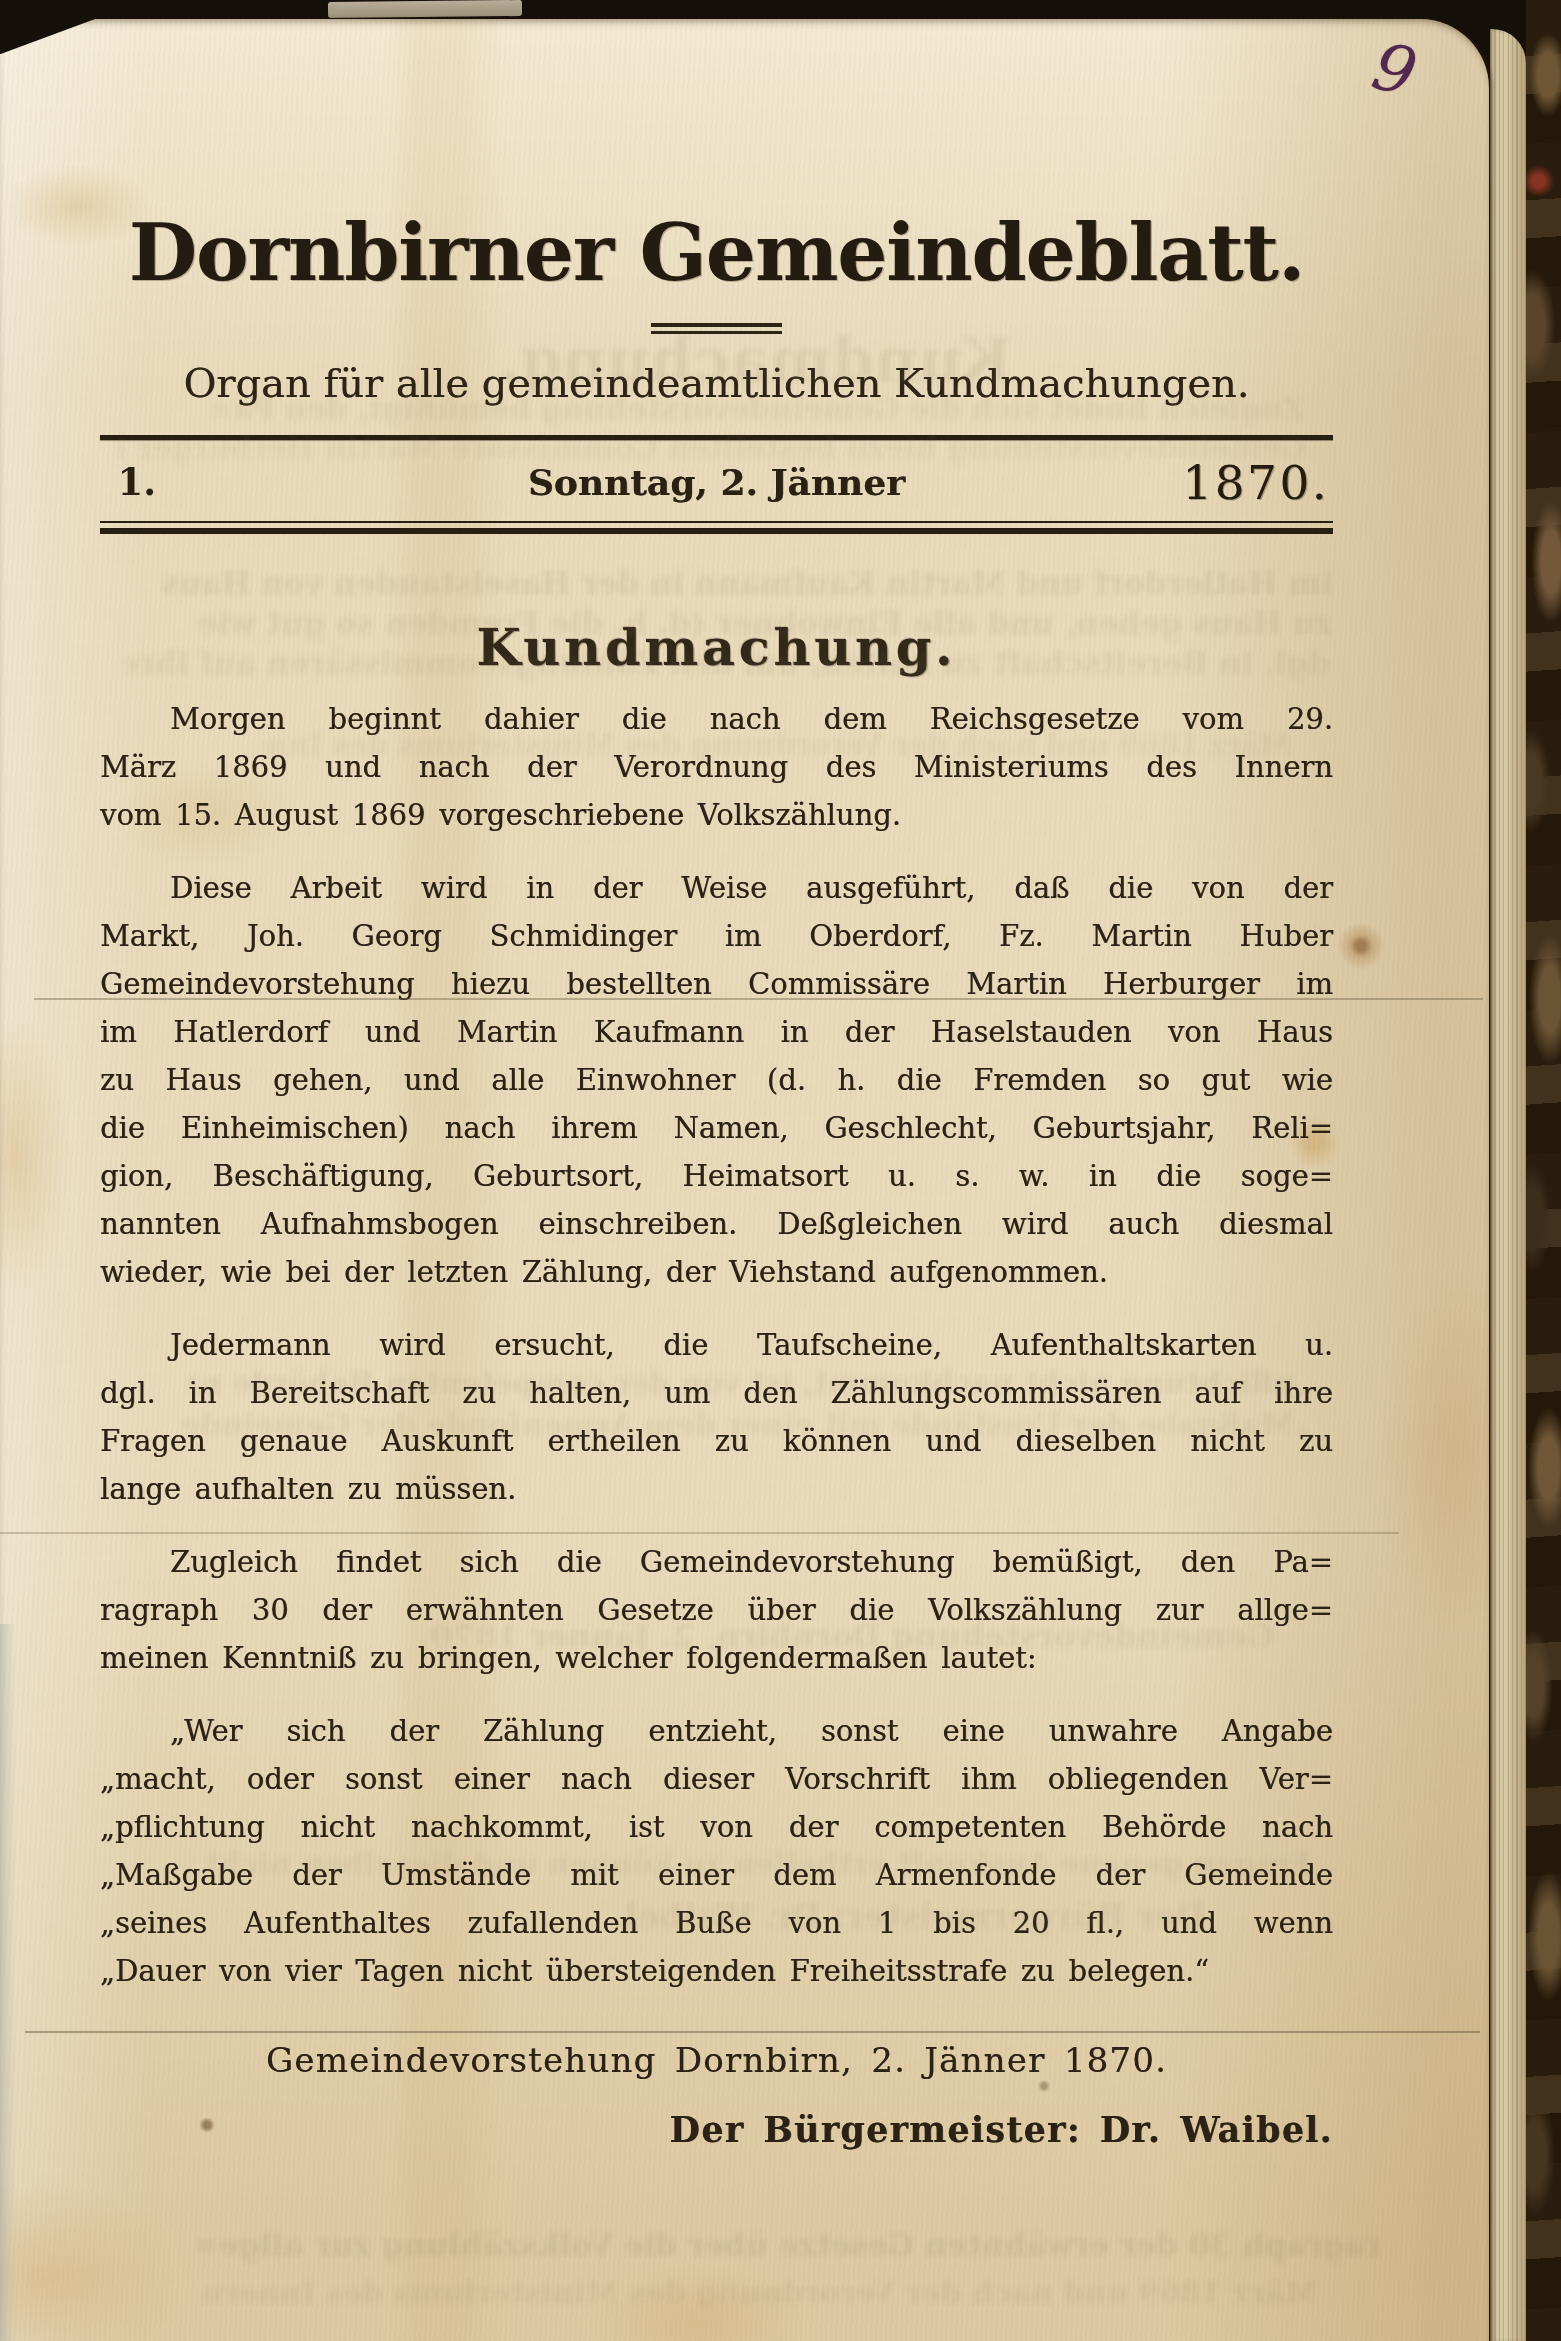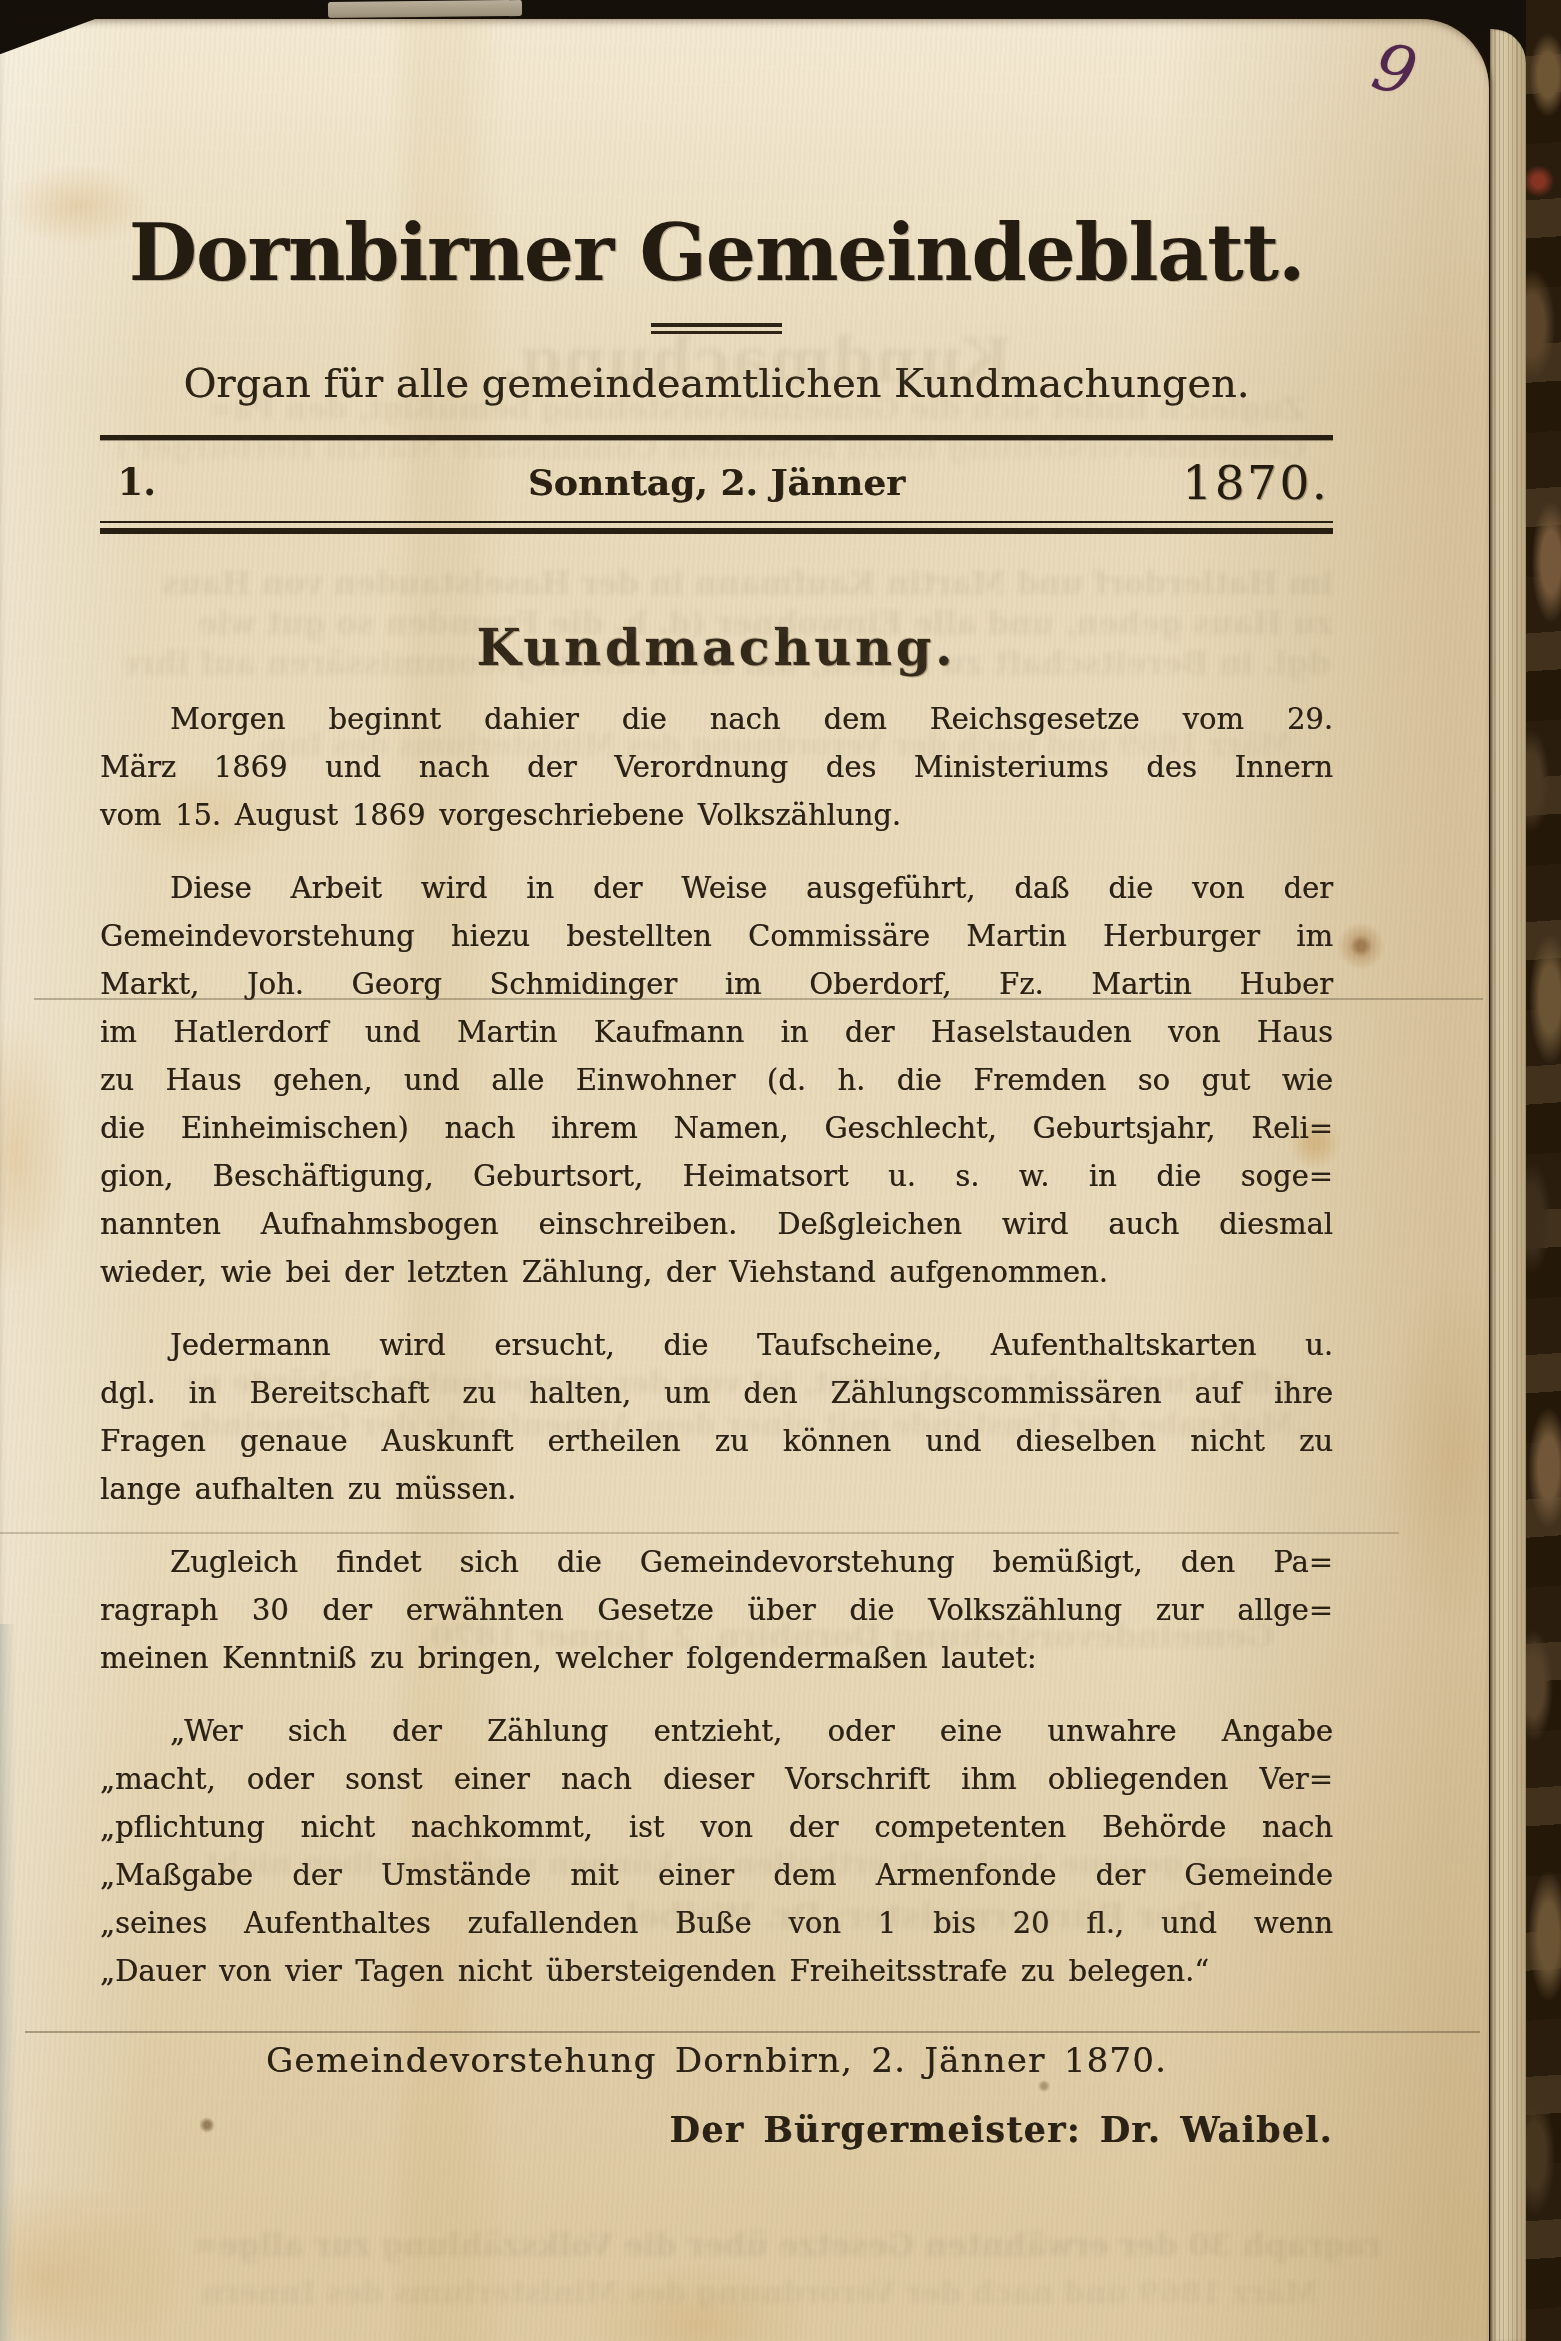--- a/index.html
+++ b/index.html
@@ -184,42 +184,42 @@
   <div class="article">
     <h2 class="kopf">Kundmachung.</h2>
     <div id="paragraphs">
         <div class="para">
           <div class="line first">Morgen beginnt dahier die nach dem Reichsgesetze vom 29.</div>
           <div class="line">März 1869 und nach der Verordnung des Ministeriums des Innern</div>
           <div class="line last">vom 15. August 1869 vorgeschriebene Volkszählung.</div>
         </div>
         <div class="para">
           <div class="line first">Diese Arbeit wird in der Weise ausgeführt, daß die von der</div>
+          <div class="line">Markt, Joh. Georg Schmidinger im Oberdorf, Fz. Martin Huber</div>
           <div class="line">Gemeindevorstehung hiezu bestellten Commissäre Martin Herburger im</div>
-          <div class="line">Markt, Joh. Georg Schmidinger im Oberdorf, Fz. Martin Huber</div>
           <div class="line">im Hatlerdorf und Martin Kaufmann in der Haselstauden von Haus</div>
           <div class="line">zu Haus gehen, und alle Einwohner (d. h. die Fremden so gut wie</div>
           <div class="line">die Einheimischen) nach ihrem Namen, Geschlecht, Geburtsjahr, Reli=</div>
           <div class="line">gion, Beschäftigung, Geburtsort, Heimatsort u. s. w. in die soge=</div>
           <div class="line">nannten Aufnahmsbogen einschreiben.  Deßgleichen wird auch diesmal</div>
           <div class="line last">wieder, wie bei der letzten Zählung, der Viehstand aufgenommen.</div>
         </div>
         <div class="para">
           <div class="line first">Jedermann wird ersucht, die Taufscheine, Aufenthaltskarten u.</div>
           <div class="line">dgl. in Bereitschaft zu halten, um den Zählungscommissären auf ihre</div>
           <div class="line">Fragen genaue Auskunft ertheilen zu können und dieselben nicht zu</div>
           <div class="line last">lange aufhalten zu müssen.</div>
         </div>
         <div class="para">
           <div class="line first">Zugleich findet sich die Gemeindevorstehung bemüßigt, den Pa=</div>
           <div class="line">ragraph 30 der erwähnten Gesetze über die Volkszählung zur allge=</div>
           <div class="line last">meinen Kenntniß zu bringen, welcher folgendermaßen lautet:</div>
         </div>
         <div class="para">
-          <div class="line first">„Wer sich der Zählung entzieht, oder eine unwahre Angabe</div>
+          <div class="line first">„Wer sich der Zählung entzieht, sonst eine unwahre Angabe</div>
           <div class="line">„macht, oder sonst einer nach dieser Vorschrift ihm obliegenden Ver=</div>
           <div class="line">„pflichtung nicht nachkommt, ist von der competenten Behörde nach</div>
           <div class="line">„Maßgabe der Umstände mit einer dem Armenfonde der Gemeinde</div>
           <div class="line">„seines Aufenthaltes zufallenden Buße von 1 bis 20 fl., und wenn</div>
           <div class="line last">„Dauer von vier Tagen nicht übersteigenden Freiheitsstrafe zu belegen.“</div>
         </div>
       </div>
     <div class="closing1">Gemeindevorstehung Dornbirn, 2. Jänner 1870.</div>
     <div class="closing2">Der Bürgermeister: Dr. Waibel.</div>
   </div>

